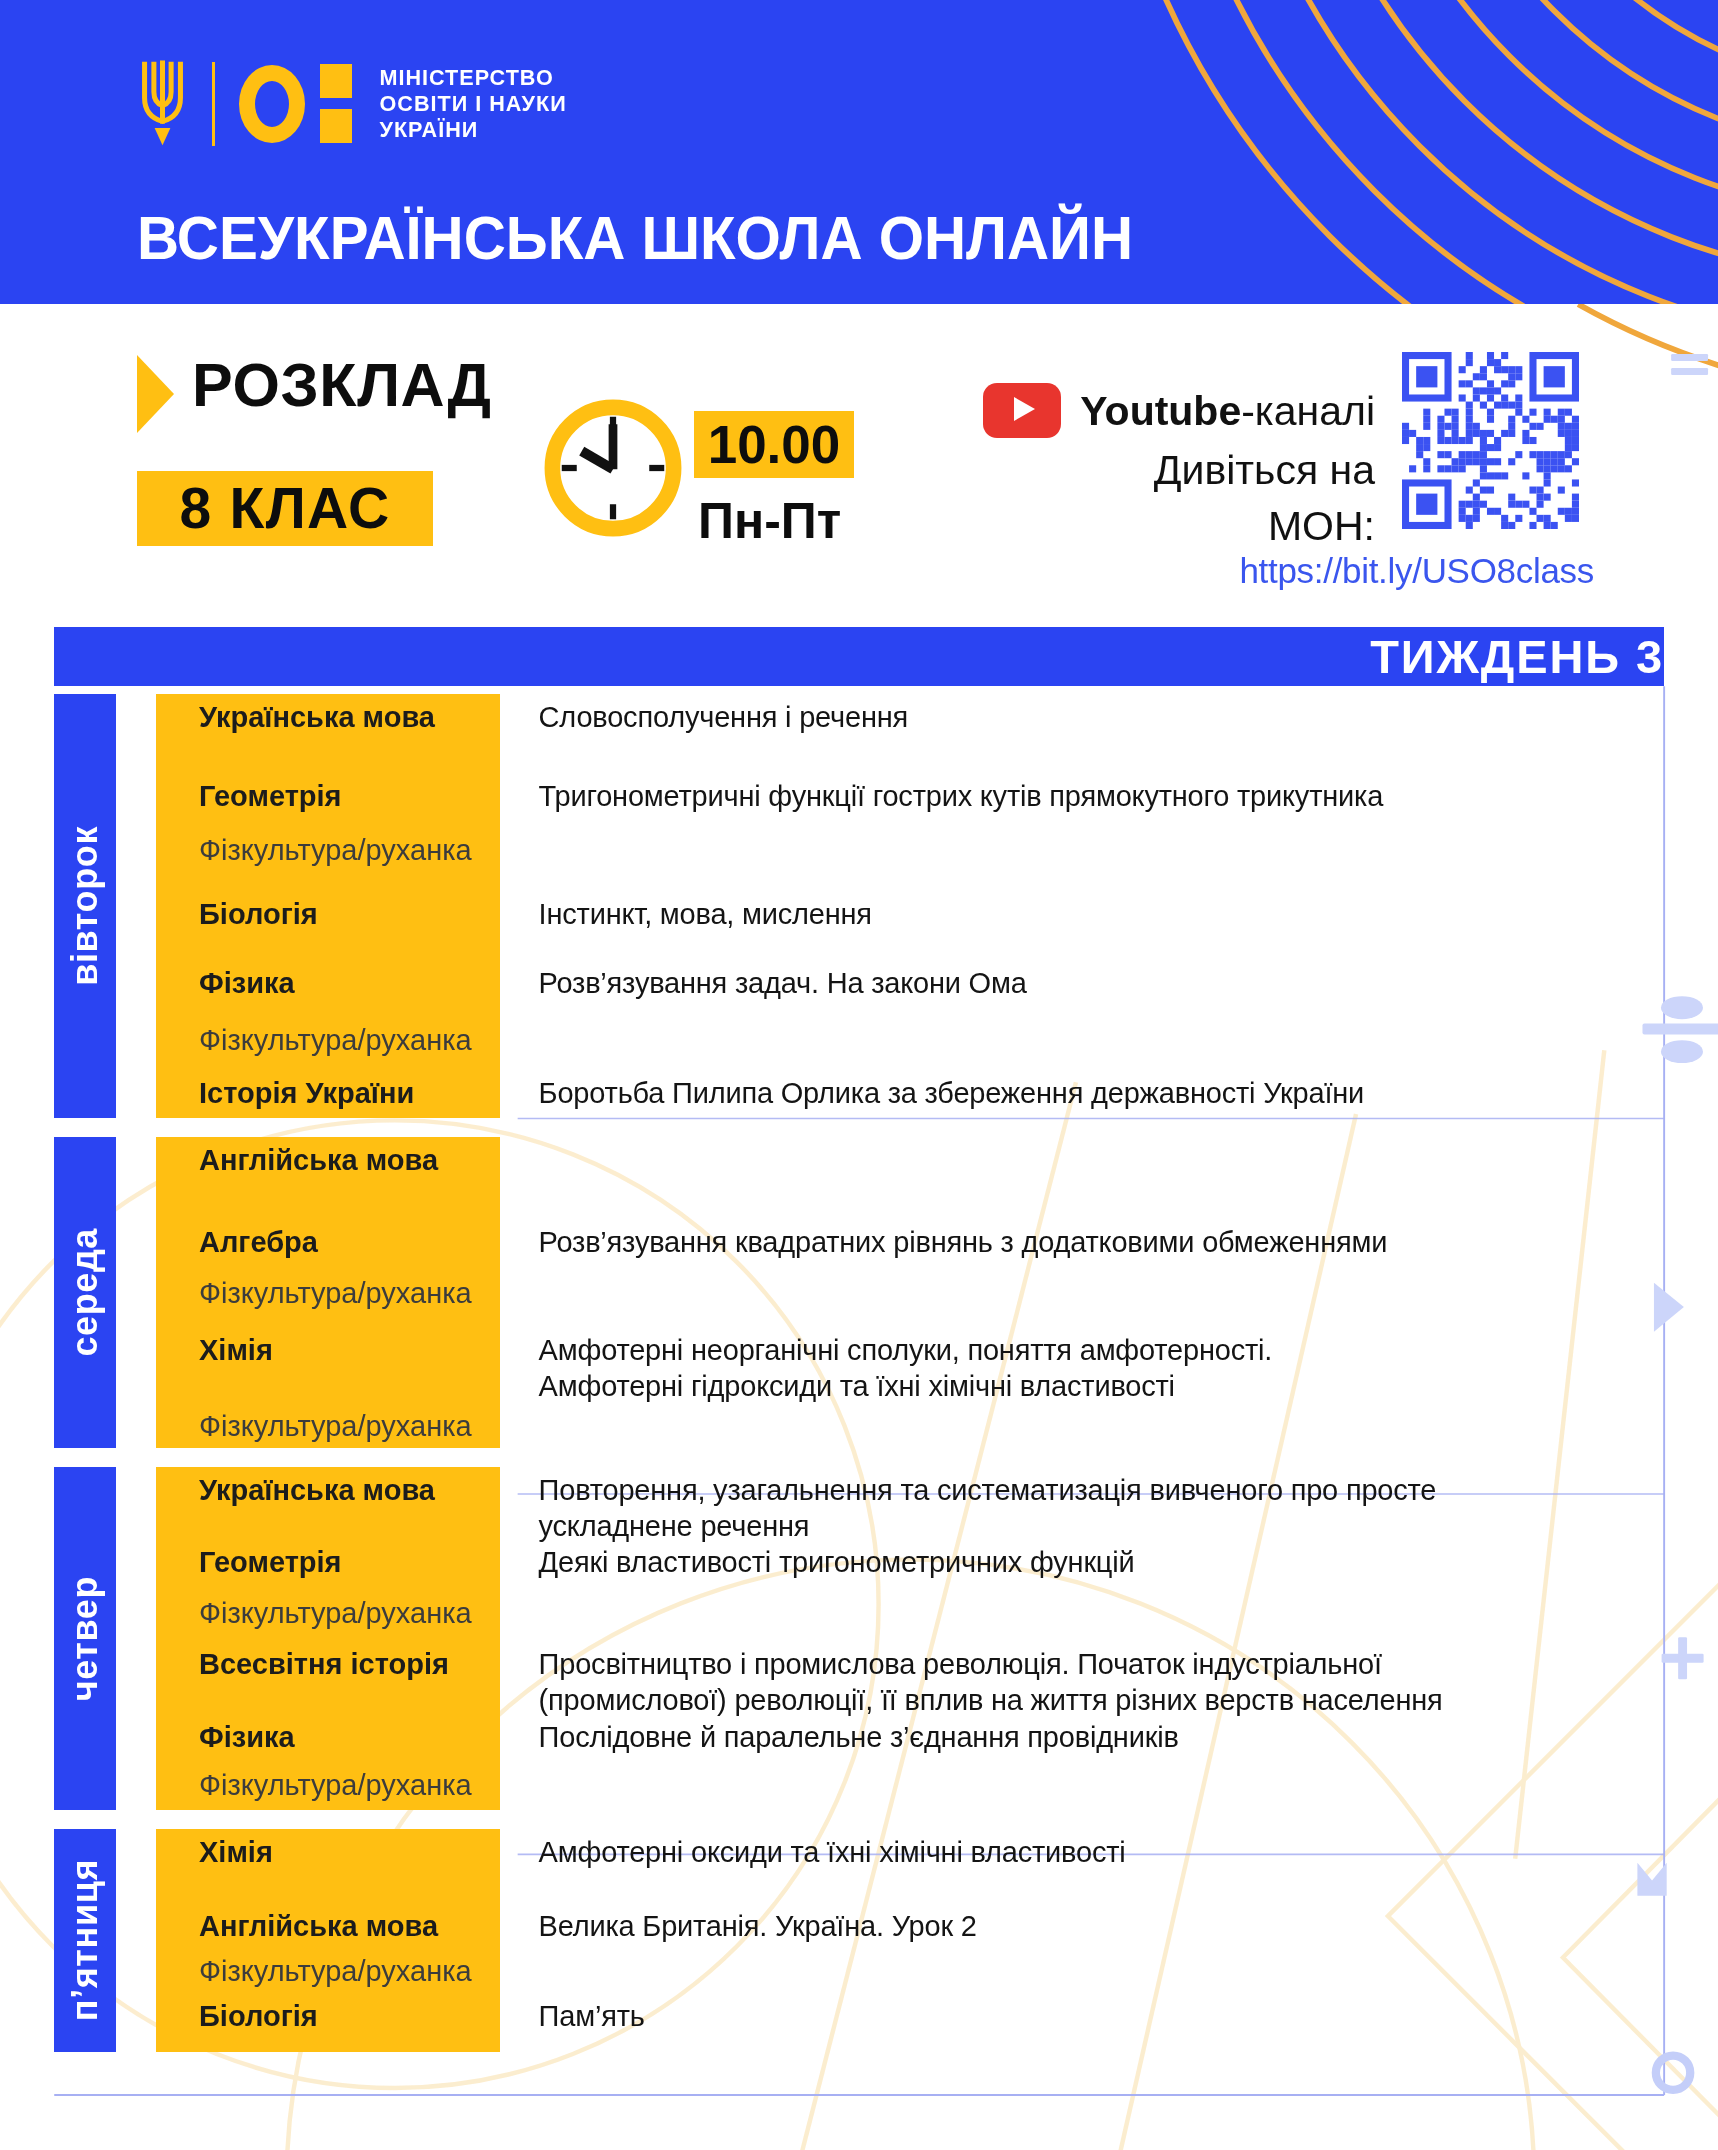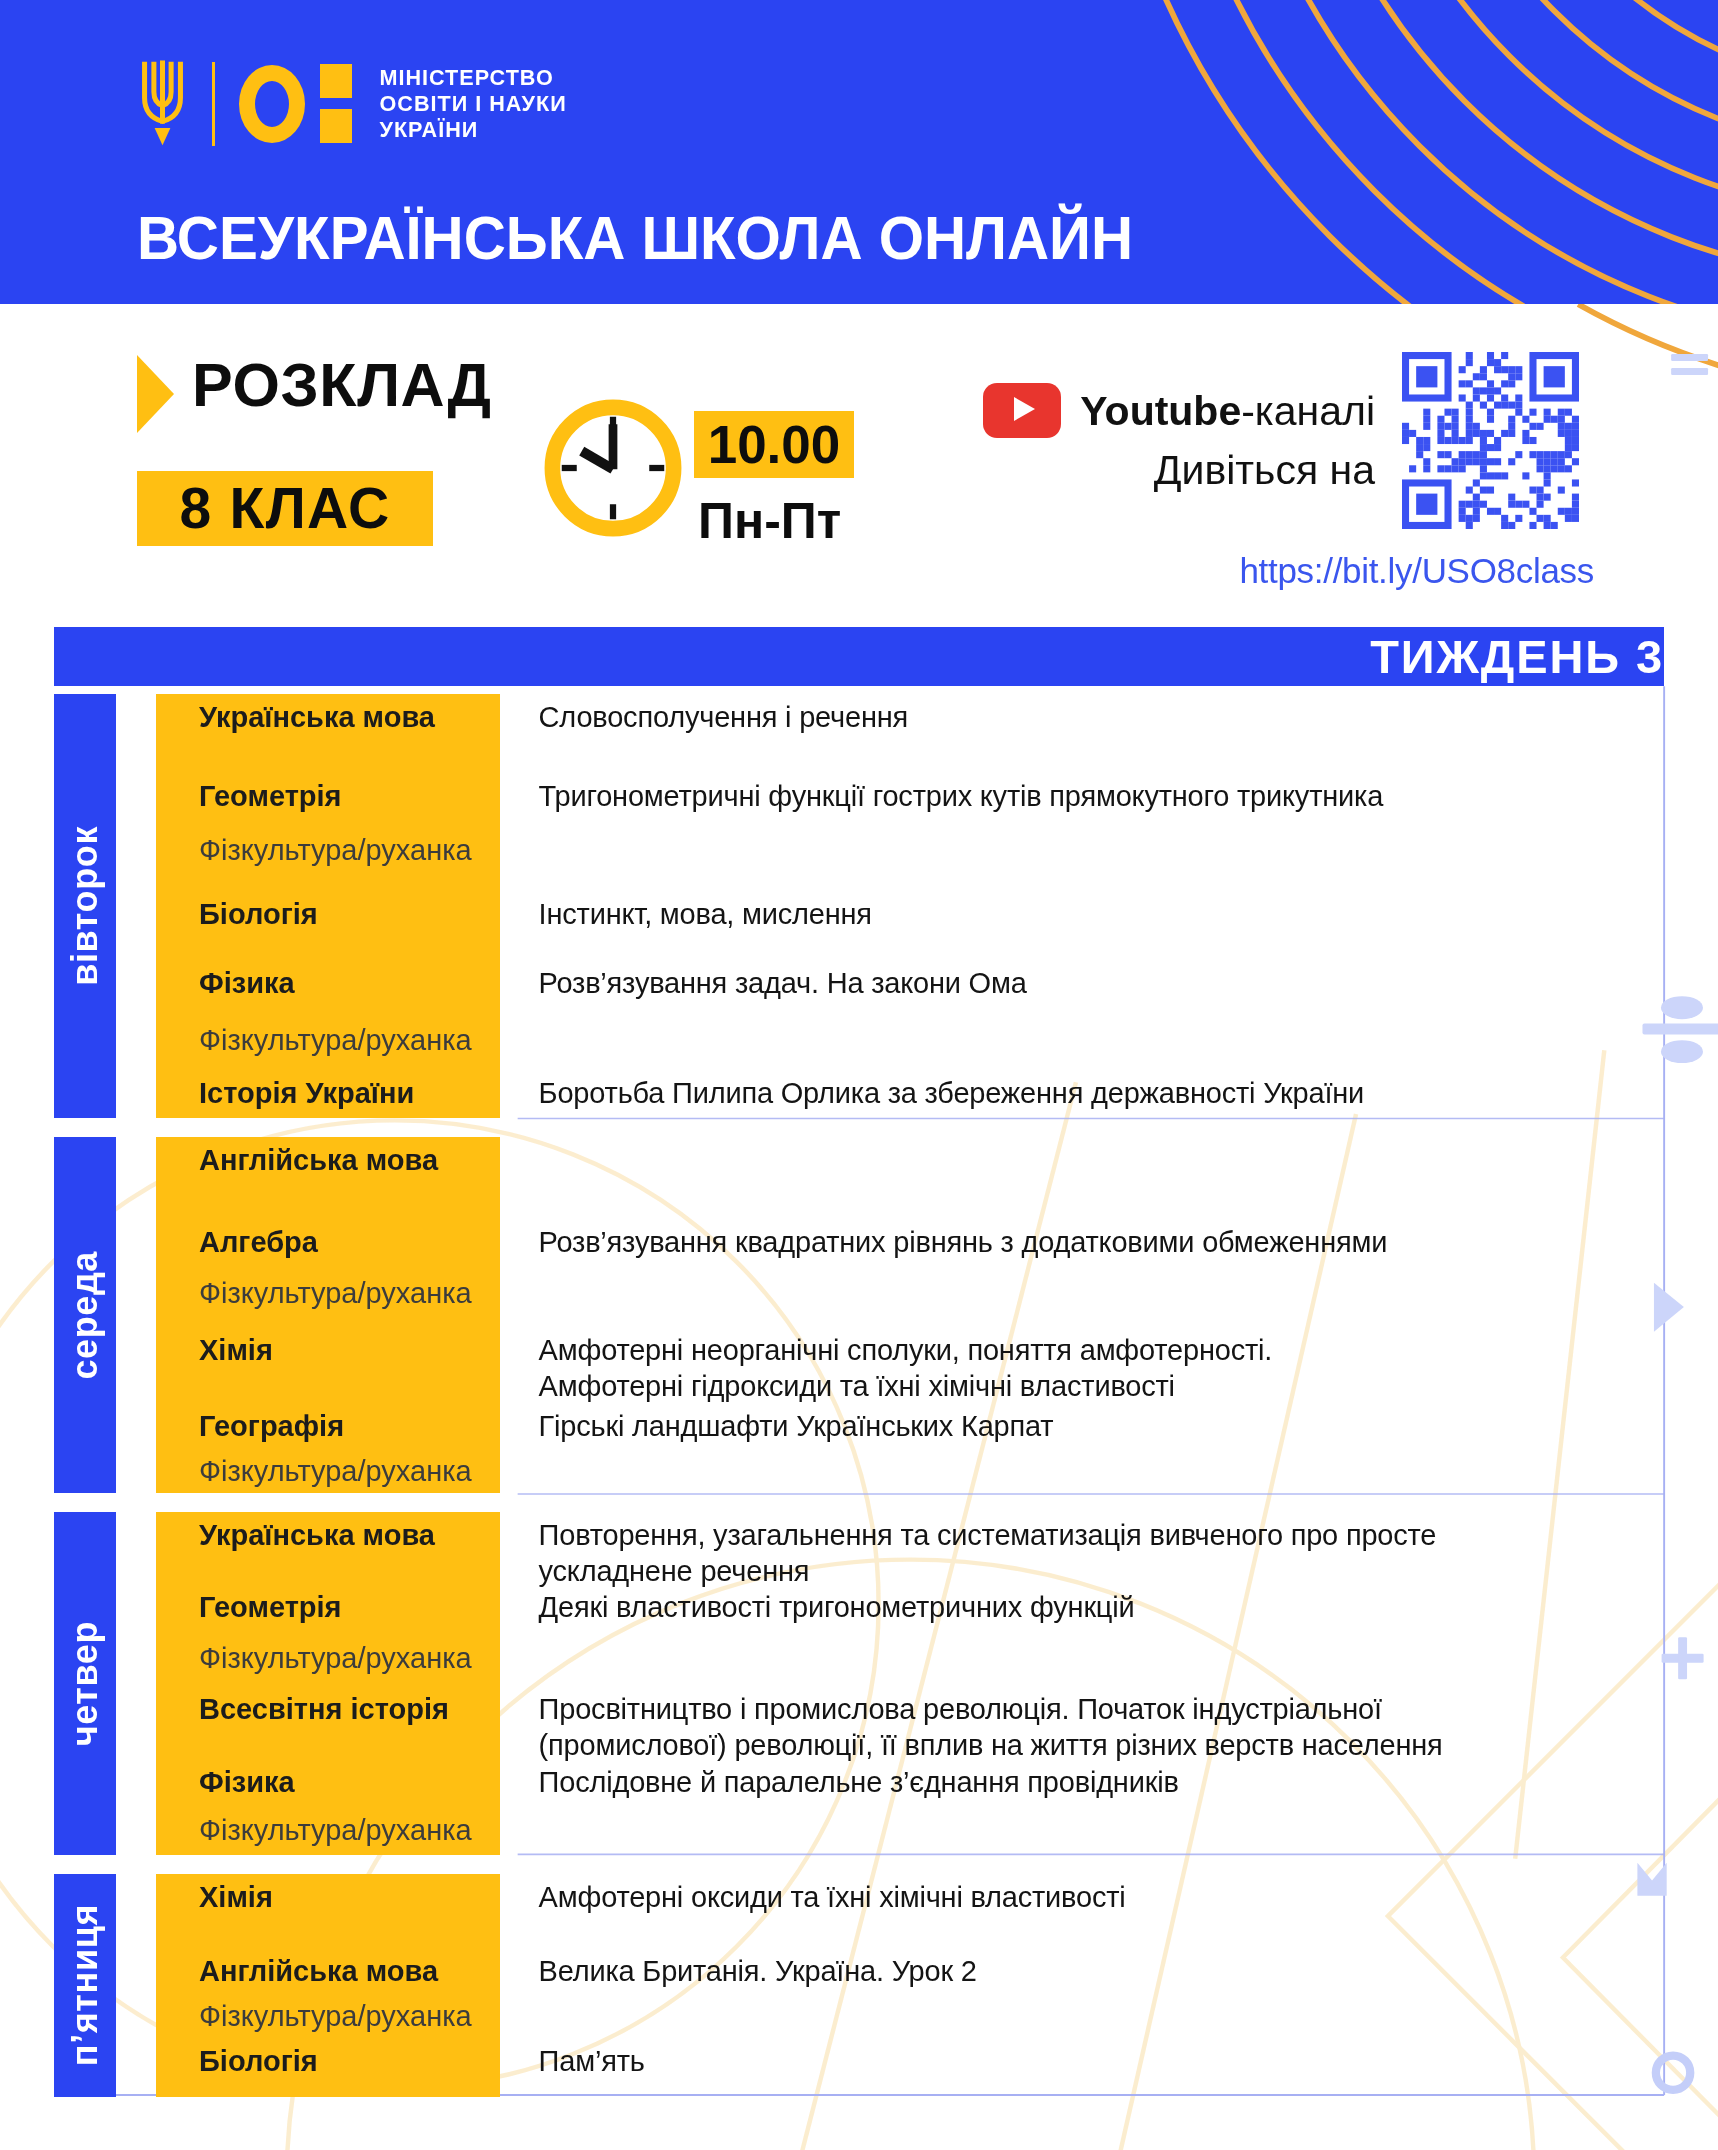--- a/index.html
+++ b/index.html
@@ -173,20 +173,21 @@
       <rect x="38" y="115" width="24" height="10" fill="#111"></rect>
       <line x1="120" y1="122" x2="120" y2="50" stroke="#111" stroke-width="14"></line>
       <line x1="120" y1="122" x2="70" y2="93" stroke="#111" stroke-width="16"></line>
     </svg>
     <div class="time-box">10.00</div>
     <div class="days-range">Пн-Пт</div>
 
     <div class="watch-col">
       <div><span class="yt-icon"></span><span class="bold">Youtube</span><span>-каналі</span></div>
       <div>Дивіться на</div>
+      <div>МОН:</div>
     </div>
 
     <div class="qr-box">
       <svg id="qr-svg" width="177" height="177" viewBox="0 0 275 275">
           <rect x="99" y="0" width="11" height="11" fill="#3b52f2"></rect>
           <rect x="132" y="0" width="11" height="11" fill="#3b52f2"></rect>
           <rect x="154" y="0" width="11" height="11" fill="#3b52f2"></rect>
           <rect x="99" y="11" width="11" height="11" fill="#3b52f2"></rect>
           <rect x="132" y="11" width="11" height="11" fill="#3b52f2"></rect>
           <rect x="143" y="11" width="11" height="11" fill="#3b52f2"></rect>
@@ -500,28 +501,20 @@
     <div class="row" style="min-height: 76px;">
       <div class="subject-cell">
         <span class="subject-text lesson">Хімія</span>
       </div>
       <div class="topic-cell">
         <span class="topic-text">Амфотерні неорганічні сполуки, поняття амфотерності.
 Амфотерні гідроксиди та їхні хімічні властивості</span>
       </div>
     </div>
 
-    <div class="row" style="min-height: 45px;">
-      <div class="subject-cell">
-        <span class="subject-text lesson">Географія</span>
-      </div>
-      <div class="topic-cell">
-        <span class="topic-text">Гірські ландшафти Українських Карпат</span>
-      </div>
-    </div>
 
     <div class="row" style="min-height: 39px;">
       <div class="subject-cell">
         <span class="subject-text activity">Фізкультура/руханка</span>
       </div>
       <div class="topic-cell">
         <span class="topic-text"></span>
       </div>
     </div>
   </div>

